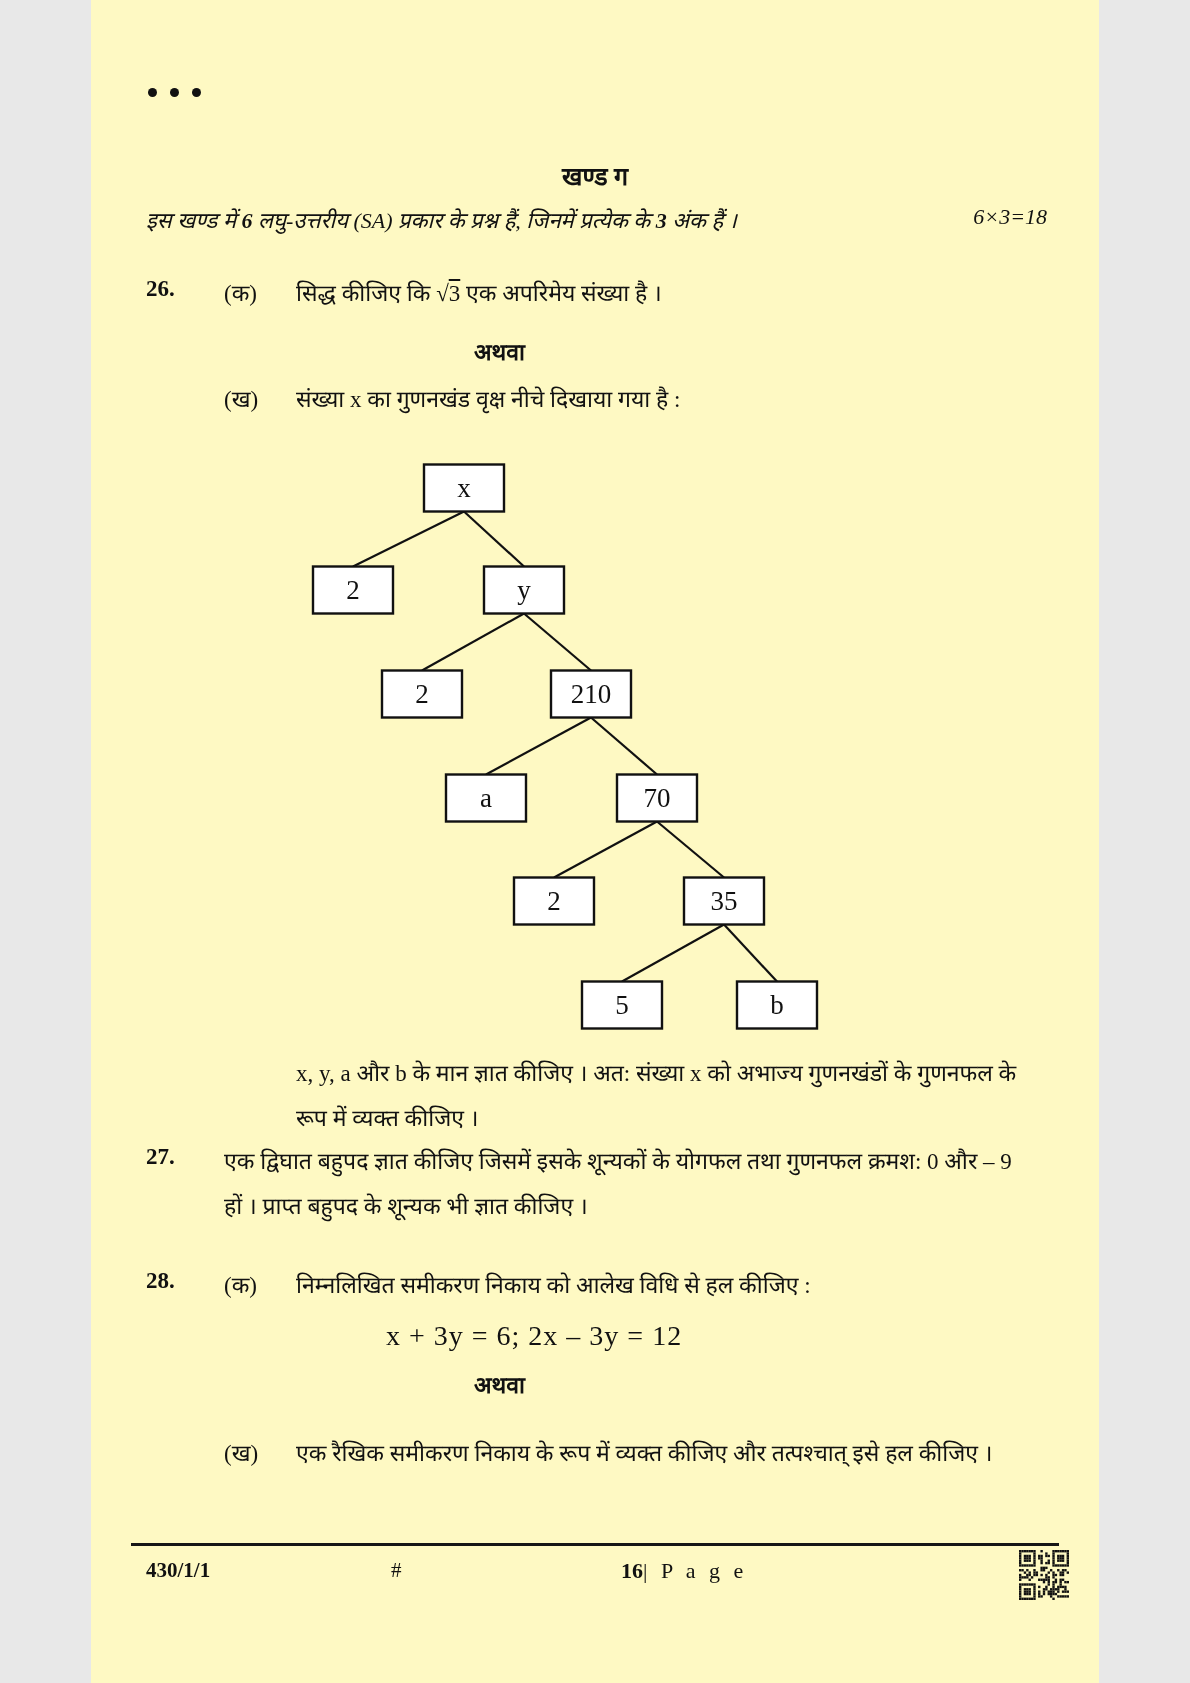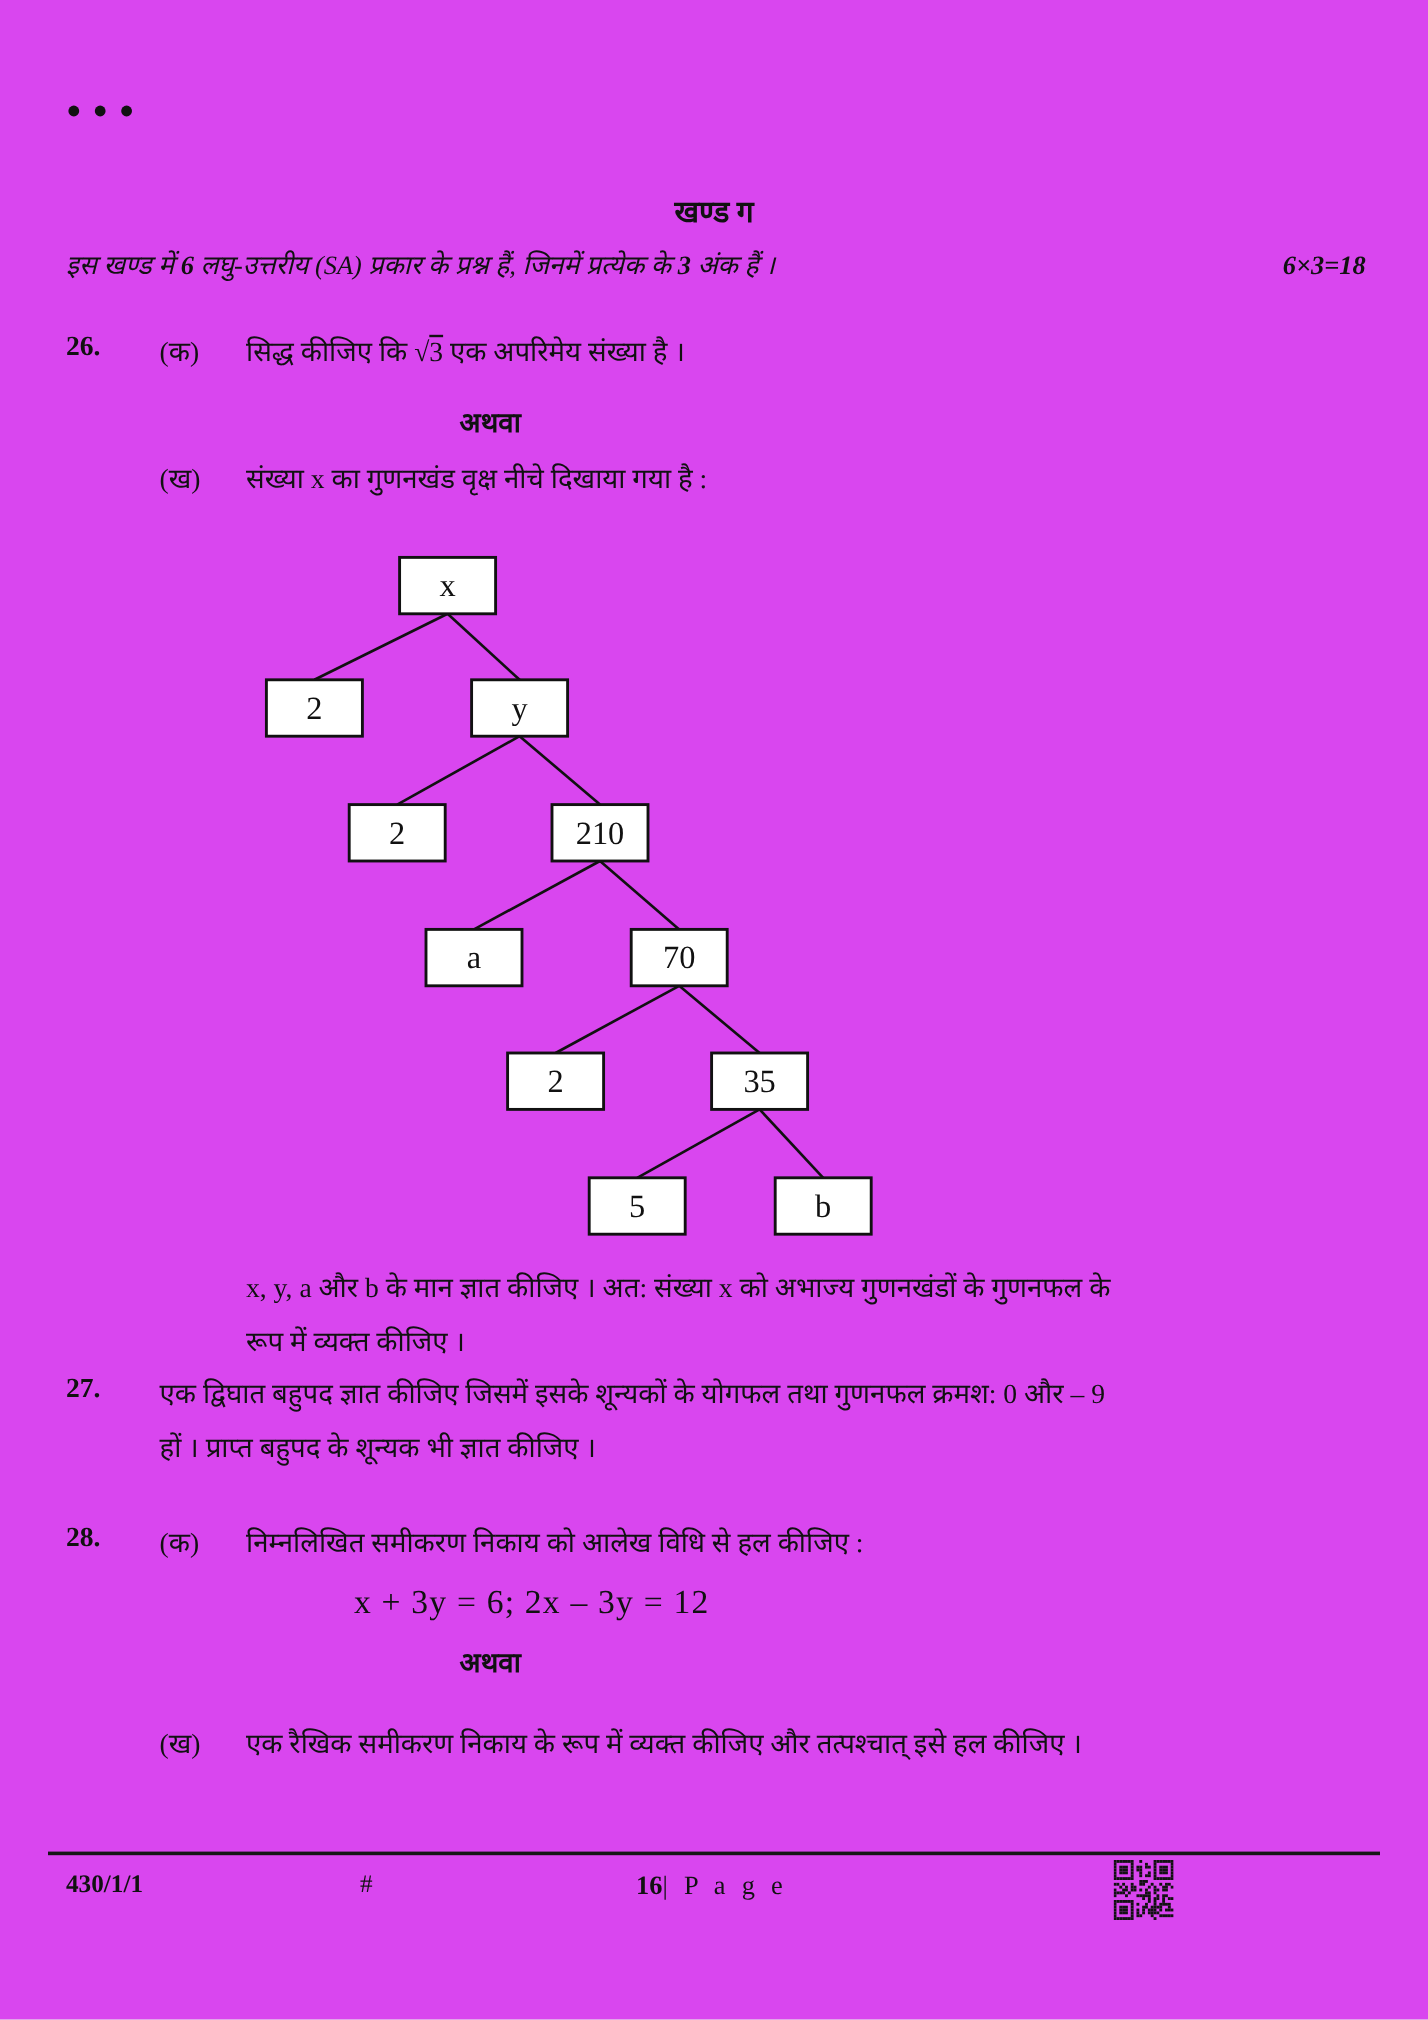--- a/index.html
+++ b/index.html
@@ -1,32 +1,32 @@
 <!DOCTYPE html>
 <html><head>
 <meta charset="utf-8">
 <style>
   html,body{margin:0;padding:0;background:#e8e8e8;}
   .page{
     position:relative;
-    width:1190px;height:1683px;
+    width:1008px;height:1683px;
     margin:0 auto;
-    background:#d946ef;
+    background:#fef9c3;
     font-family:"Liberation Serif", serif;
     color:#111;
     overflow:hidden;
   }
   .abs{position:absolute;}
   .dots{left:57px;top:88px;display:flex;gap:13px;}
   .dot{width:9px;height:9px;border-radius:50%;background:#111;}
   .section-title{left:0;right:0;top:158px;text-align:center;font-weight:bold;font-size:25px;}
   .intro{left:55px;right:52px;top:204px;display:flex;justify-content:space-between;
-         font-style:italic;font-size:22px;align-items:flex-end;}
+         font-style:italic;font-size:22px;}
   .intro .b{font-weight:bold;}
-  .marks{white-space:nowrap;margin-left:36px;font-weight:bold;}
+  .marks{white-space:nowrap;margin-left:36px;}
   .qrow{left:55px;right:52px;display:flex;align-items:flex-start;font-size:23px;}
   .qnum{width:78px;font-weight:bold;flex:0 0 auto;}
   .qlabel{width:72px;flex:0 0 auto;}
   .qtext{flex:1;}
   .line{display:block;}
   .line+.line{margin-top:13px;}
   .or-label{font-weight:bold;font-size:23px;left:383px;}
   .sqrt-wrap{white-space:nowrap;}
   .sqrt-bar{text-decoration:overline;}
   .equation{left:295px;top:1320px;font-size:28px;letter-spacing:1px;}

